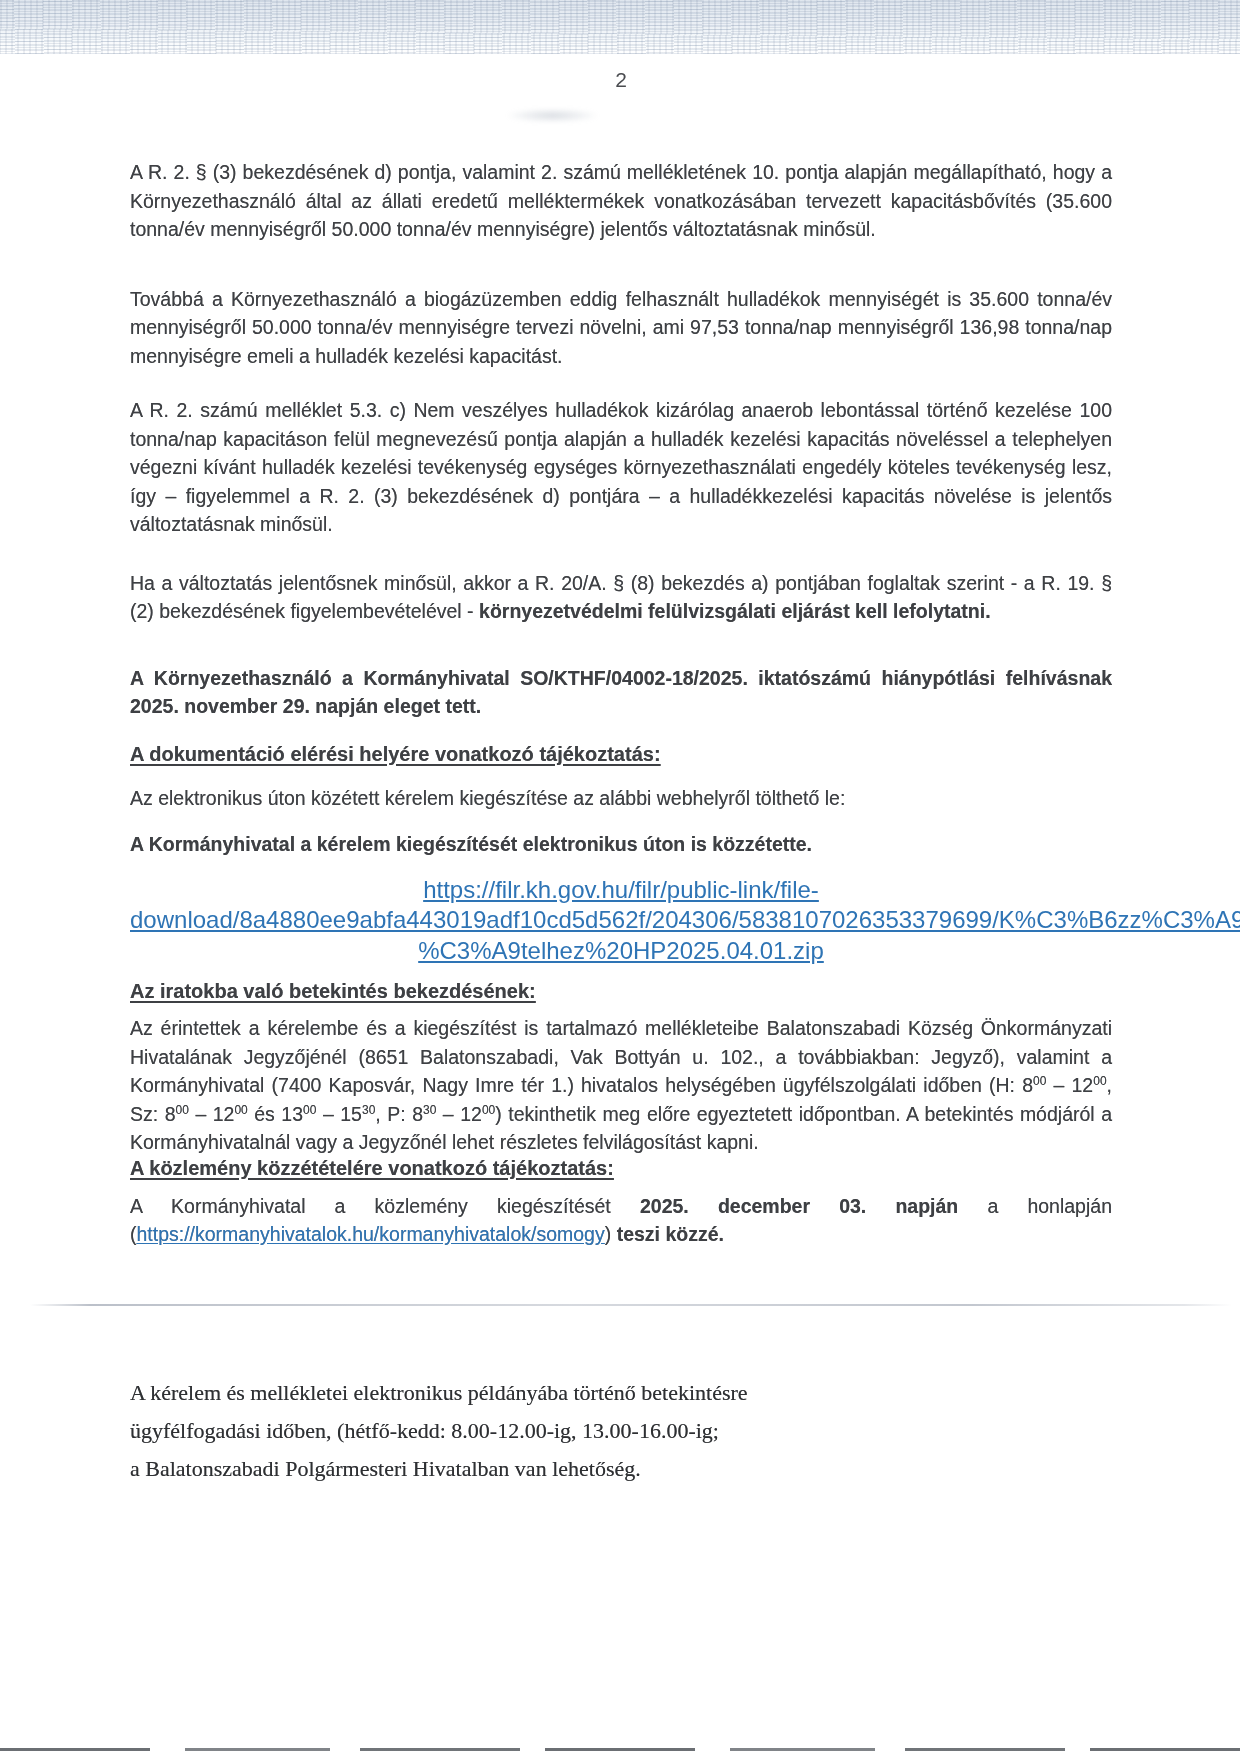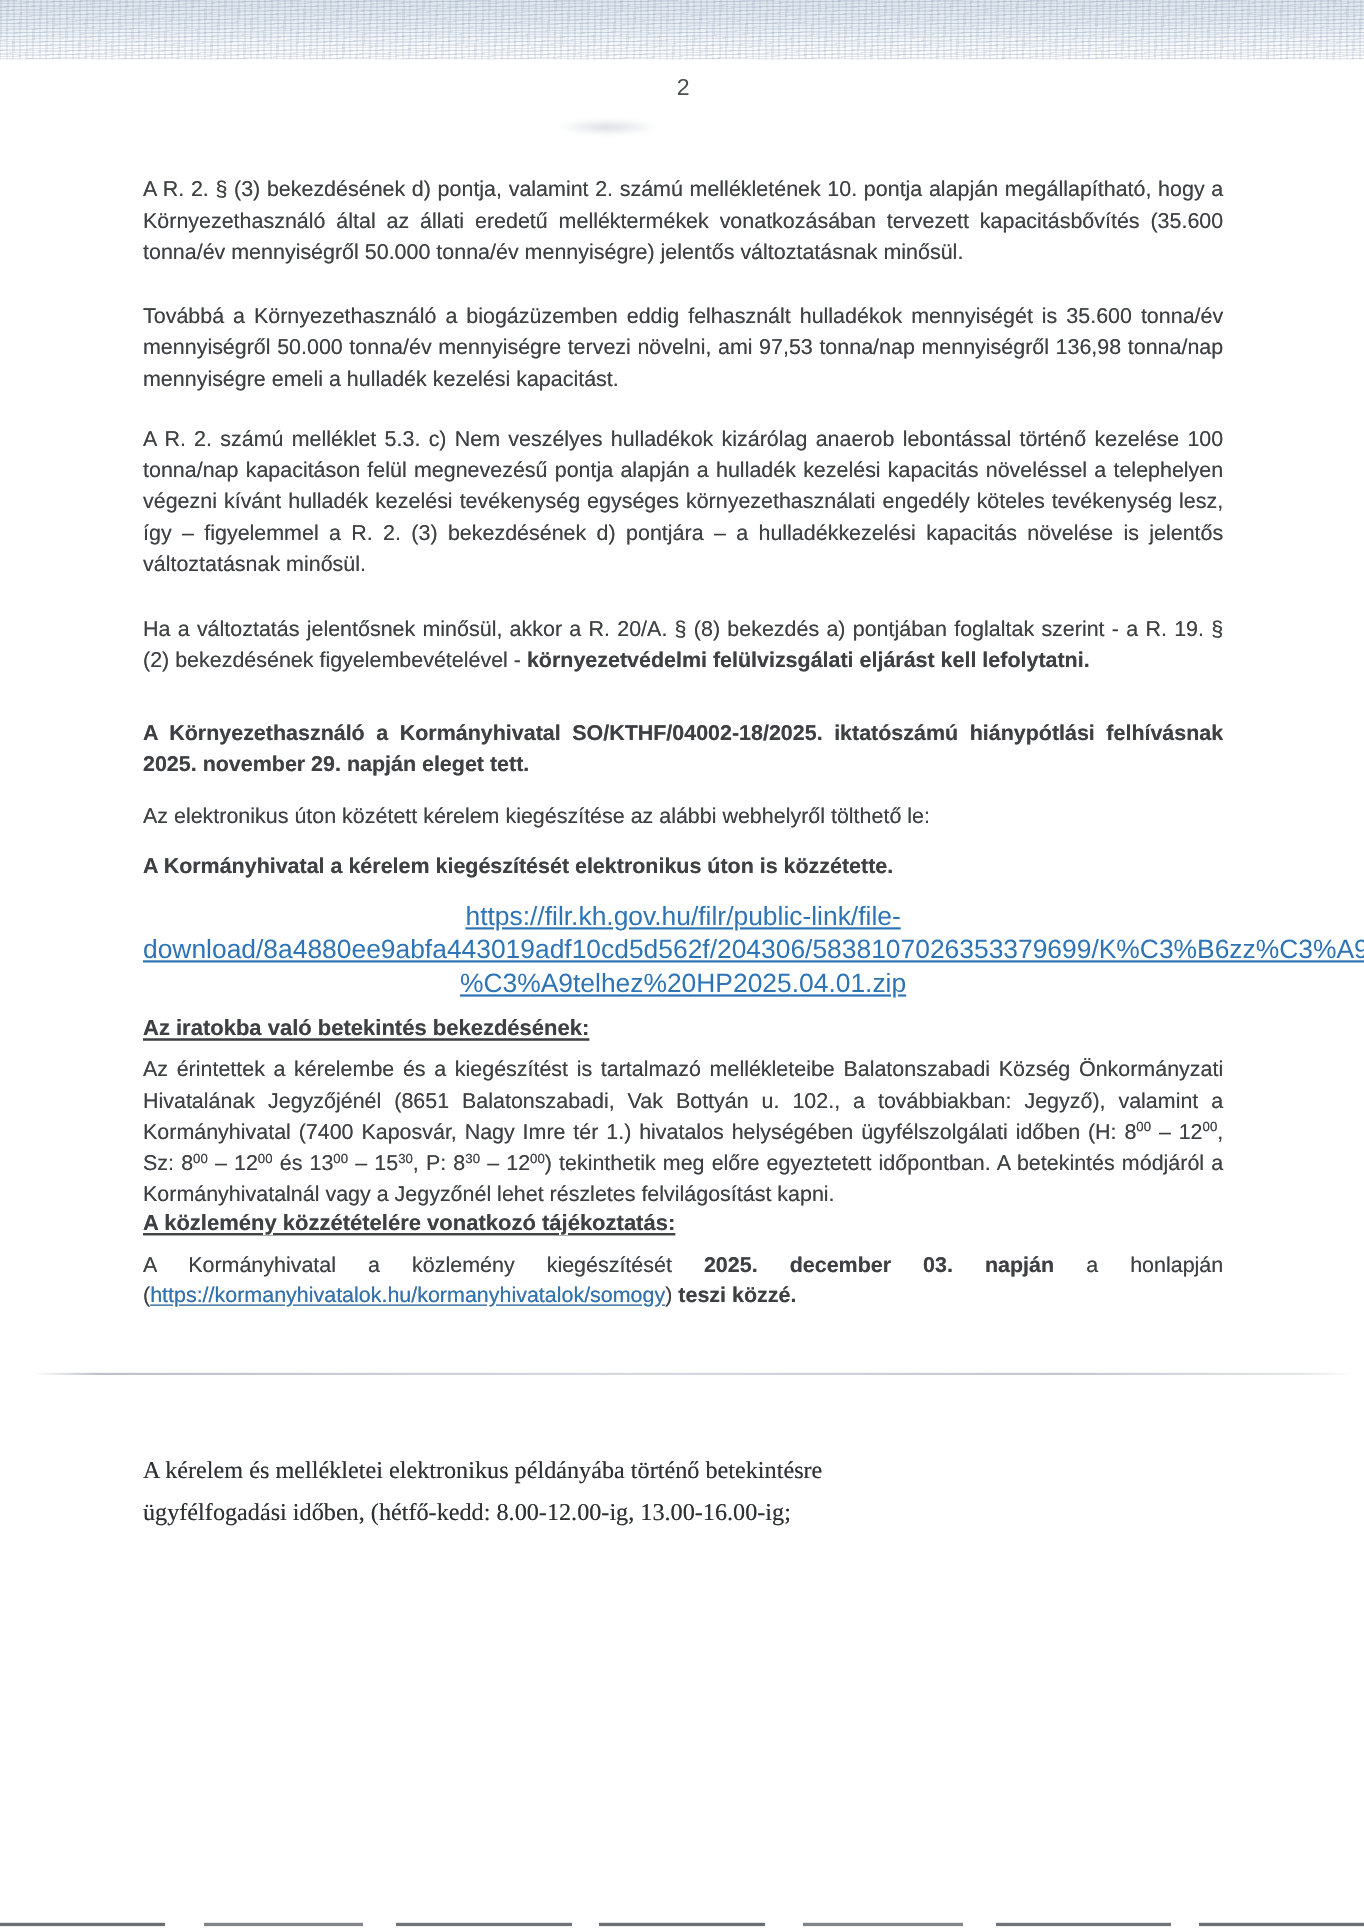--- a/index.html
+++ b/index.html
@@ -93,21 +93,21 @@
     bottom: 2px; left: 0; right: 0;
     height: 3px;
     opacity: 0.75;
     background: repeating-linear-gradient(90deg,
       #3a3f45 0 150px, rgba(0,0,0,0) 150px 185px,
       #565b61 185px 330px, rgba(0,0,0,0) 330px 360px,
       #41464c 360px 520px, rgba(0,0,0,0) 520px 545px);
   }
   
   .mt-p1 { margin-top: 66px; }
-  .mt-p2 { margin-top: 30px; }
+  .mt-p2 { margin-top: 41px; }
   .mt-p3 { margin-top: 26px; }
   .mt-p4 { margin-top: 30px; }
   .mt-p5 { margin-top: 38px; }
   .mt-h1 { margin-top: 22px; }
   .mt-p6 { margin-top: 18px; }
   .mt-p7 { margin-top: 18px; }
   .mt-link { margin-top: 16px; }
   .mt-h2 { margin-top: 14px; }
   .mt-p8 { margin-top: 11px; }
   .mt-h3 { margin-top: 0px; }
@@ -128,20 +128,21 @@
   <p class="para mt-p1">A R. 2. § (3) bekezdésének d) pontja, valamint 2. számú mellékletének 10. pontja alapján megállapítható, hogy a Környezethasználó által az állati eredetű melléktermékek vonatkozásában tervezett kapacitásbővítés (35.600 tonna/év mennyiségről 50.000 tonna/év mennyiségre) jelentős változtatásnak minősül.</p>
 
   <p class="para mt-p2">Továbbá a Környezethasználó a biogázüzemben eddig felhasznált hulladékok mennyiségét is 35.600 tonna/év mennyiségről 50.000 tonna/év mennyiségre tervezi növelni, ami 97,53 tonna/nap mennyiségről 136,98 tonna/nap mennyiségre emeli a hulladék kezelési kapacitást.</p>
 
   <p class="para mt-p3">A R. 2. számú melléklet 5.3. c) Nem veszélyes hulladékok kizárólag anaerob lebontással történő kezelése 100 tonna/nap kapacitáson felül megnevezésű pontja alapján a hulladék kezelési kapacitás növeléssel a telephelyen végezni kívánt hulladék kezelési tevékenység egységes környezethasználati engedély köteles tevékenység lesz, így – figyelemmel a R. 2. (3) bekezdésének d) pontjára – a hulladékkezelési kapacitás növelése is jelentős változtatásnak minősül.</p>
 
   <p class="para mt-p4"><span>Ha a változtatás jelentősnek minősül, akkor a R. 20/A. § (8) bekezdés a) pontjában foglaltak szerint - a R. 19. § (2) bekezdésének figyelembevételével - </span><span class="bold">környezetvédelmi felülvizsgálati eljárást kell lefolytatni.</span></p>
 
   <p class="para bold mt-p5">A Környezethasználó a Kormányhivatal SO/KTHF/04002-18/2025. iktatószámú hiánypótlási felhívásnak 2025. november 29. napján eleget tett.</p>
 
+  <div class="heading mt-h1">A dokumentáció elérési helyére vonatkozó tájékoztatás:</div>
 
   <p class="para mt-p7">Az elektronikus úton közétett kérelem kiegészítése az alábbi webhelyről tölthető le:</p>
 
   <p class="para bold mt-p6">A Kormányhivatal a kérelem kiegészítését elektronikus úton is közzétette.</p>
 
   <div class="link-block mt-link">
     <a class="doc-link" href="#">
       <span class="link-line">https://filr.kh.gov.hu/filr/public-link/file-</span>
       <span class="link-line">download/8a4880ee9abfa443019adf10cd5d562f/204306/5838107026353379699/K%C3%B6zz%C3%A9t</span>
       <span class="link-line">%C3%A9telhez%20HP2025.04.01.zip</span>
@@ -154,17 +155,18 @@
 
   <div class="heading mt-h3">A közlemény közzétételére vonatkozó tájékoztatás:</div>
 
   <p class="para mt-p9"><span>A Kormányhivatal a közlemény kiegészítését </span><span class="bold">2025. december 03. napján</span><span> a honlapján (</span><a href="#" class="doc-link">https://kormanyhivatalok.hu/kormanyhivatalok/somogy</a><span>) </span><span class="bold">teszi közzé.</span></p>
 
   <div class="divider mt-div"></div>
 
   <div class="footer-block mt-footer">
     <div>A kérelem és mellékletei elektronikus példányába történő betekintésre</div>
     <div>ügyfélfogadási időben, (hétfő-kedd: 8.00-12.00-ig, 13.00-16.00-ig;</div>
+    <div>a Balatonszabadi Polgármesteri Hivatalban van lehetőség.</div>
   </div>
 
 </div>
 
 <div class="bottom-edge"></div>
 
 </body></html>

